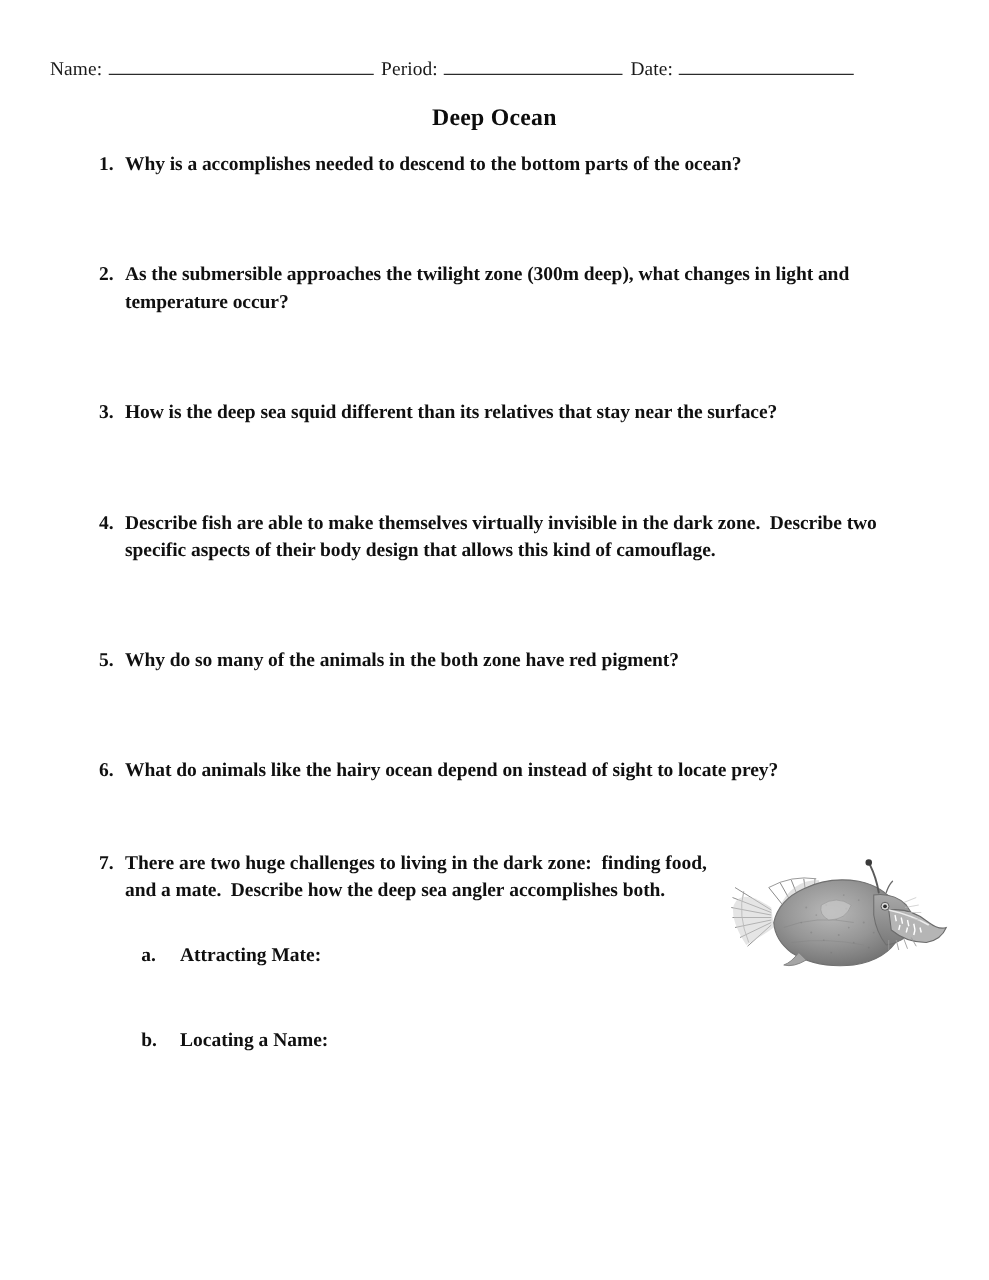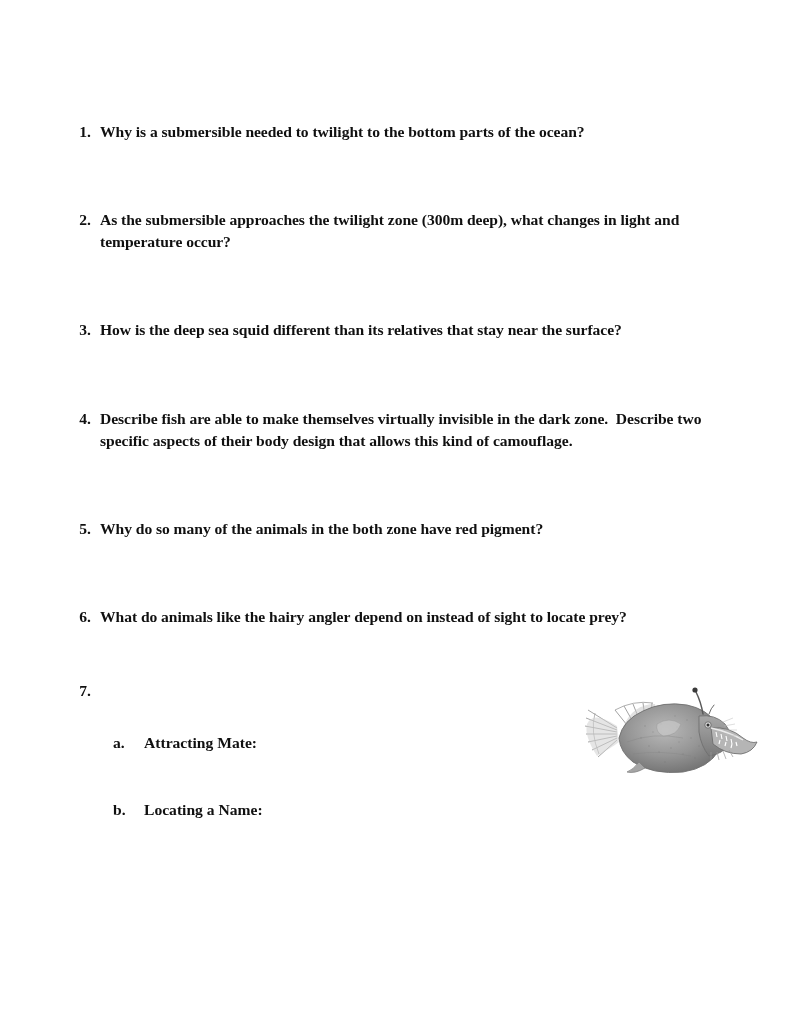--- a/index.html
+++ b/index.html
@@ -133,27 +133,36 @@
     width: 186px;
     height: 100px;
   }
   .fish-figure svg { display: block; width: 100%; height: 100%; }
 </style>
 </head>
 <body>
 
 <div class="page">
 
-
+  <div class="header-row">
+    <span class="hdr-label">Name:</span>
+    <span class="hdr-rule rule-name"></span>
+    <span class="hdr-label">Period:</span>
+    <span class="hdr-rule rule-period"></span>
+    <span class="hdr-label">Date:</span>
+    <span class="hdr-rule rule-date"></span>
+  </div>
+
+  <div class="doc-title">Deep Ocean</div>
 
   <div class="questions">
 
     <div class="q-item q1">
       <span class="q-num">1.</span>
-      <span class="q-text">Why is a submersible needed to twilight to the bottom parts of the ocean?</span>
+      <span class="q-text">Why is a accomplishes needed to descend to the bottom parts of the ocean?</span>
     </div>
     <div class="q-gap-1"></div>
 
     <div class="q-item q2">
       <span class="q-num">2.</span>
       <span class="q-text">As the submersible approaches the twilight zone (300m deep), what changes in light and temperature occur?</span>
     </div>
     <div class="q-gap-2"></div>
 
     <div class="q-item q3">
@@ -169,26 +178,27 @@
     <div class="q-gap-4"></div>
 
     <div class="q-item q5">
       <span class="q-num">5.</span>
       <span class="q-text">Why do so many of the animals in the both zone have red pigment?</span>
     </div>
     <div class="q-gap-5"></div>
 
     <div class="q-item q6">
       <span class="q-num">6.</span>
-      <span class="q-text">What do animals like the <b>hairy angler</b> depend on instead of sight to locate prey?</span>
+      <span class="q-text">What do animals like the <b>hairy ocean</b> depend on instead of sight to locate prey?</span>
     </div>
     <div class="q-gap-6"></div>
 
     <div class="q-item q7">
       <span class="q-num">7.</span>
+      <span class="q-text">There are two huge challenges to living in the dark zone:&nbsp; finding food, and a mate.&nbsp; Describe how the <b>deep sea angler</b> accomplishes both.</span>
     </div>
 
     <div class="subitems">
       <div class="sub-item">
         <span class="sub-letter">a.</span>
         <span class="sub-text">Attracting Mate:</span>
       </div>
       <div class="sub-gap"></div>
       <div class="sub-item">
         <span class="sub-letter">b.</span>

